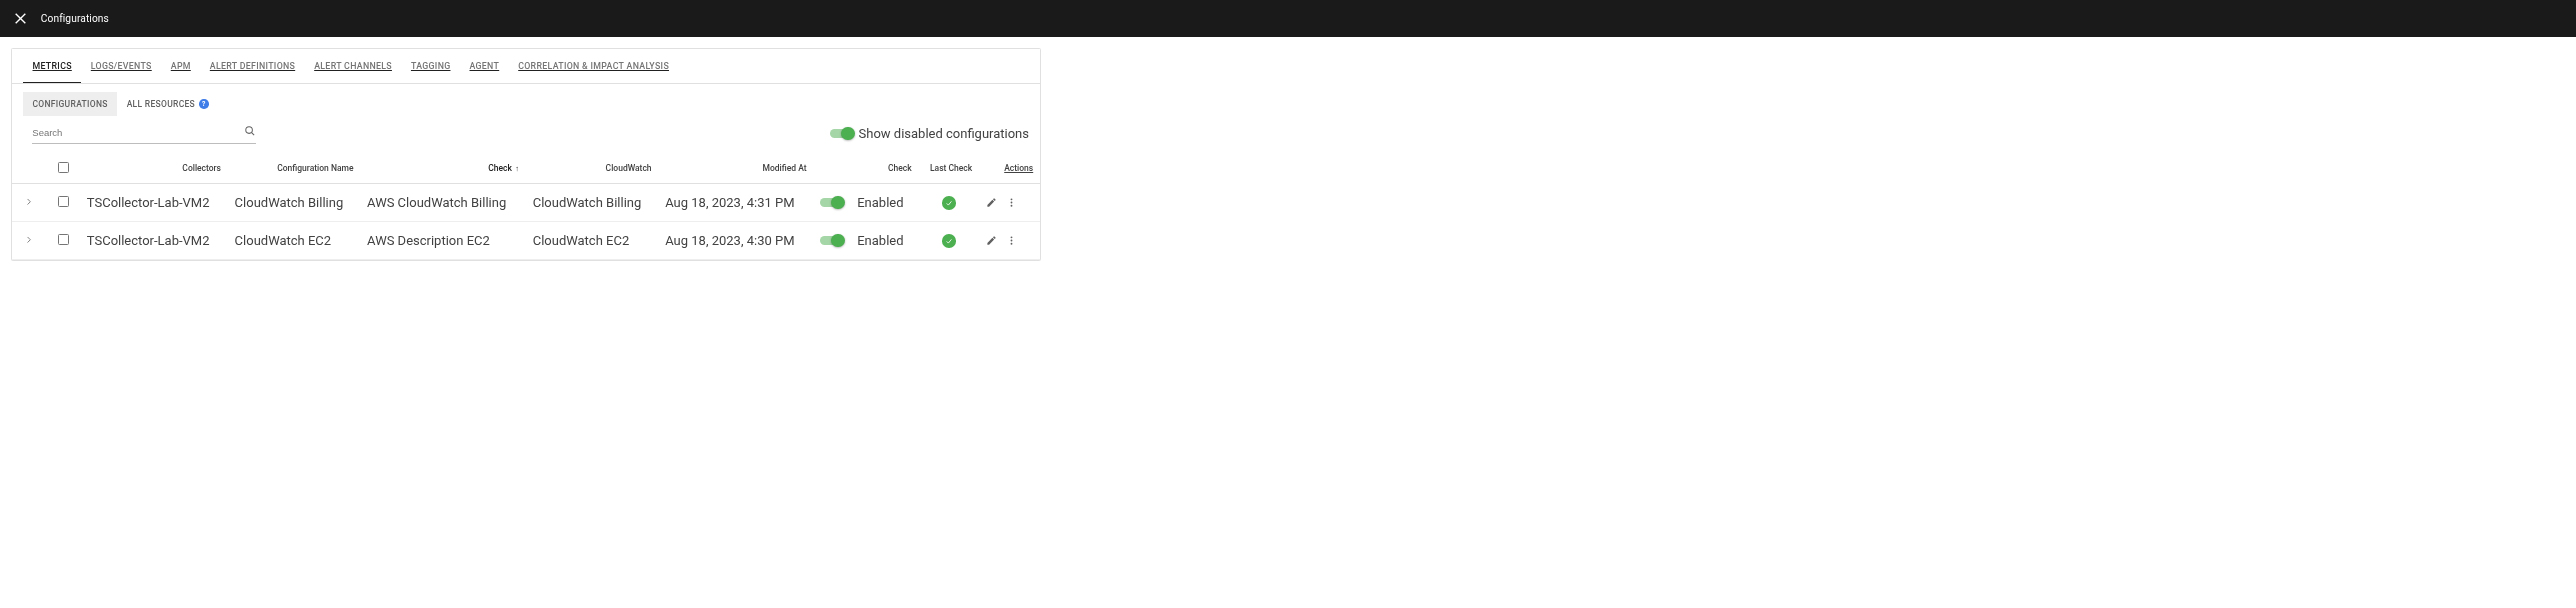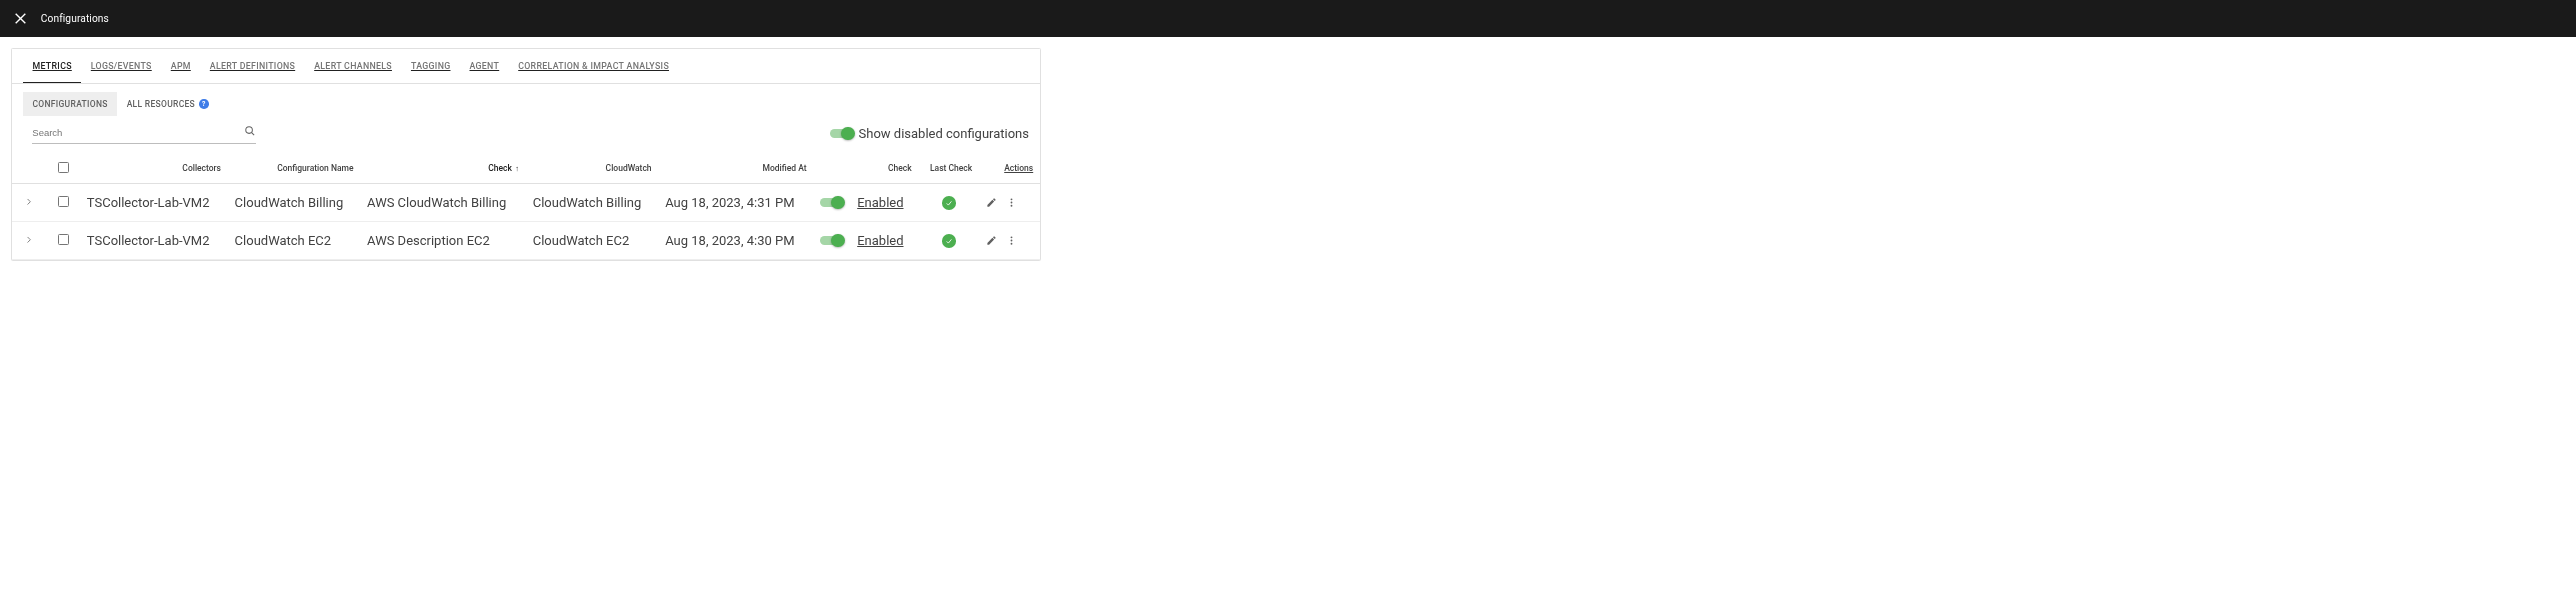--- a/index.html
+++ b/index.html
@@ -25,21 +25,21 @@
   .switch { position: relative; width: 23px; height: 9.5px; background: #a5d6a7; border-radius: 6.8px; cursor: pointer; }
   .switch .thumb { position: absolute; right: -1.4px; top: -2px; width: 13.6px; height: 13.6px; background: #4caf50; border-radius: 50%; box-shadow: 0 0.7px 2px rgba(0,0,0,0.3); }
   table { width: 100%; border-collapse: collapse; }
   thead th { text-align: right; font-size: 8.5px; font-weight: 500; color: #424242; padding: 8.1px 6.8px; border-bottom: 0.7px solid #e0e0e0; }
   tbody td { font-size: 13px; color: #424242; padding: 11px 6.8px; border-bottom: 0.7px solid #eeeeee; vertical-align: middle; }
   .col-expand { width: 34px; text-align: center; }
   .col-check { width: 34px; text-align: center; }
   .col-actions { width: 61px; text-decoration: underline; }
   .expand-icon { color: #616161; cursor: pointer; display:inline-flex; }
   .checkbox { width: 11px; height: 11px; border: 1.4px solid #757575; border-radius: 1.4px; display: inline-block; cursor: pointer; }
-  .status-cell { display: flex; align-items: center; gap: 14px; text-decoration: underline; }
+  .status-cell { display: flex; align-items: center; gap: 14px; }
   .check-circle { width: 13.6px; height: 13.6px; border-radius: 50%; background: #4caf50; display: inline-flex; align-items: center; justify-content: center; }
   .check-circle svg { stroke: #fff; stroke-width: 2.5; fill:none; }
   .actions-cell { display: flex; align-items: center; gap: 9.5px; color: #616161; }
   .icon-btn { cursor: pointer; display:inline-flex; }
   .sort-arrow { font-size: 7.5px; margin-left: 1.4px; }
   .th-sorted { color: #212121; }
 </style>
 </head>
 <body>
 

